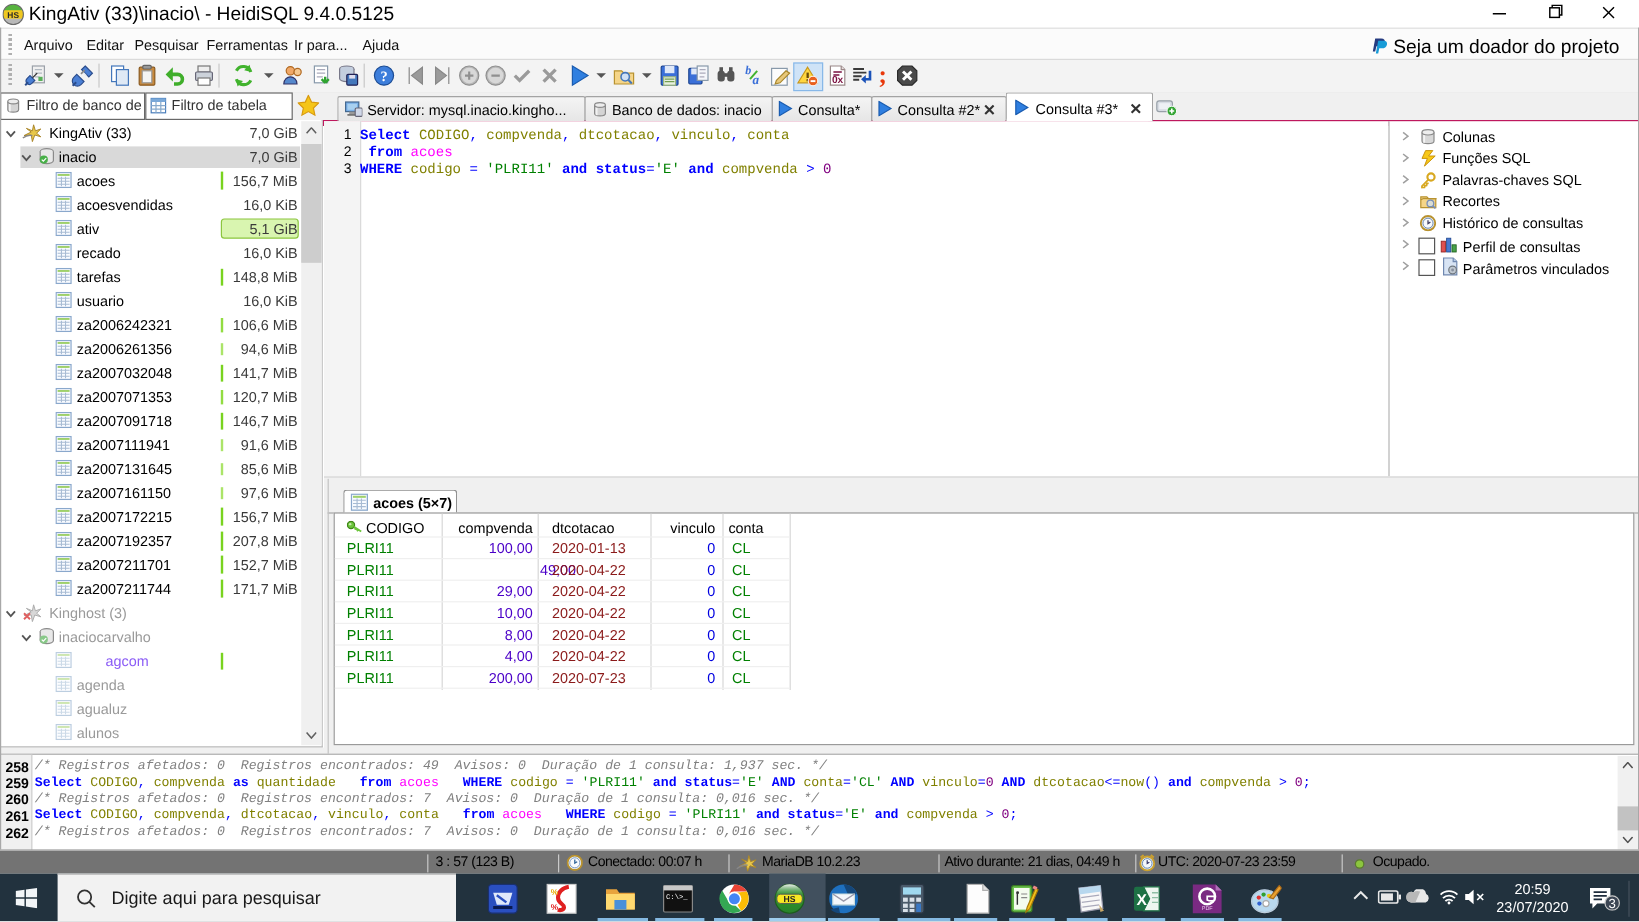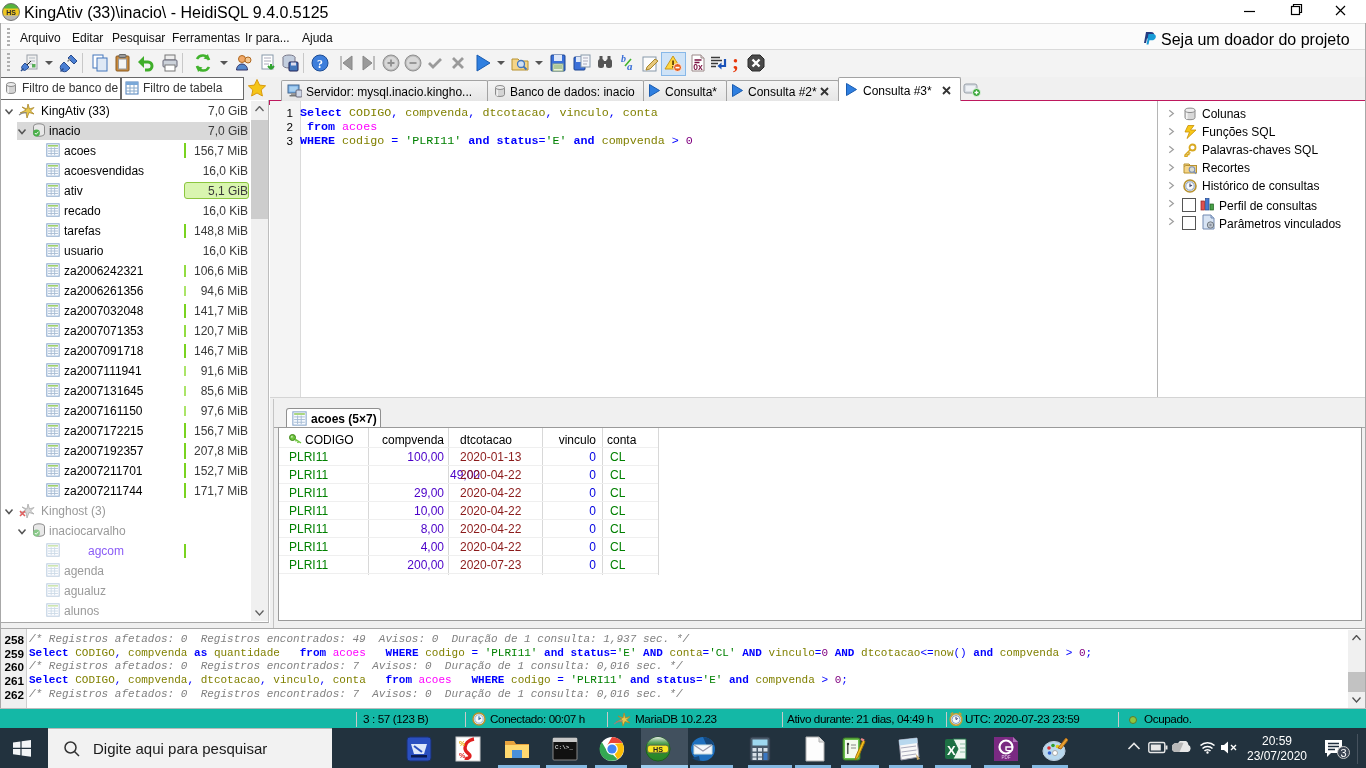--- a/index.html
+++ b/index.html
@@ -48,26 +48,26 @@
 #restab_fixed{position:absolute;left:16px;top:10px;width:93px;height:20px;background:#fff;border:1px solid #909090;border-bottom:none;border-radius:3px 3px 0 0;}
 #grid{left:278px;top:427px;width:1084px;height:194px;background:#fff;border:1px solid #9a9a9a;box-sizing:border-box;}
 .gcol{position:absolute;top:0;bottom:0;width:1px;background:#d8d8d8;}
 .gcell{position:absolute;white-space:nowrap;font-size:12px;}
 
 #logarea{left:0;top:628px;width:1366px;height:80px;background:#fff;border-top:1px solid #a8a8a8;}
 #loggutter{left:0;top:0;width:26px;height:80px;background:#f0f0f0;border-right:1px solid #cfcfcf;}
 .logline{position:absolute;left:29px;white-space:pre;font-size:11px;line-height:13.7px;}
 .loglnum{position:absolute;left:0;width:24px;text-align:right;font-weight:bold;font-size:11.7px;line-height:13.7px;}
 
-#statusbar{left:0;top:708px;width:1366px;height:20px;background:#14b8a6;border-top:1px solid #bdbdbd;box-sizing:border-box;}
+#statusbar{left:0;top:708px;width:1366px;height:20px;background:#737373;border-top:1px solid #bdbdbd;box-sizing:border-box;}
 .ssep{position:absolute;top:3px;width:1px;height:15px;background:#c9c9c9;}
 .stxt{position:absolute;top:3px;white-space:nowrap;font-size:11.7px;letter-spacing:-0.4px;}
 
 #taskbar{left:0;top:728px;width:1366px;height:40px;background:#22323e;}
-#searchbox{position:absolute;left:48px;top:0px;width:284px;height:40px;background:#f2f2f2;border-top:1px solid #b8b8b8;box-sizing:border-box;}
+#searchbox{position:absolute;left:48px;top:0px;width:332px;height:40px;background:#f2f2f2;border-top:1px solid #b8b8b8;box-sizing:border-box;}
 .tkicon{position:absolute;top:8px;width:26px;height:26px;}
 .underline{position:absolute;top:37px;height:3px;background:#85b9e2;}
 .traytxt{position:absolute;color:#fff;font-size:12px;text-align:center;white-space:nowrap;}
 </style>
 </head>
 <body>
 <div id="root">
   <div class="abs" id="titlebar">
     <svg class="abs" style="left:2px;top:3px" width="18" height="18" viewBox="0 0 18 18">
       <defs>

